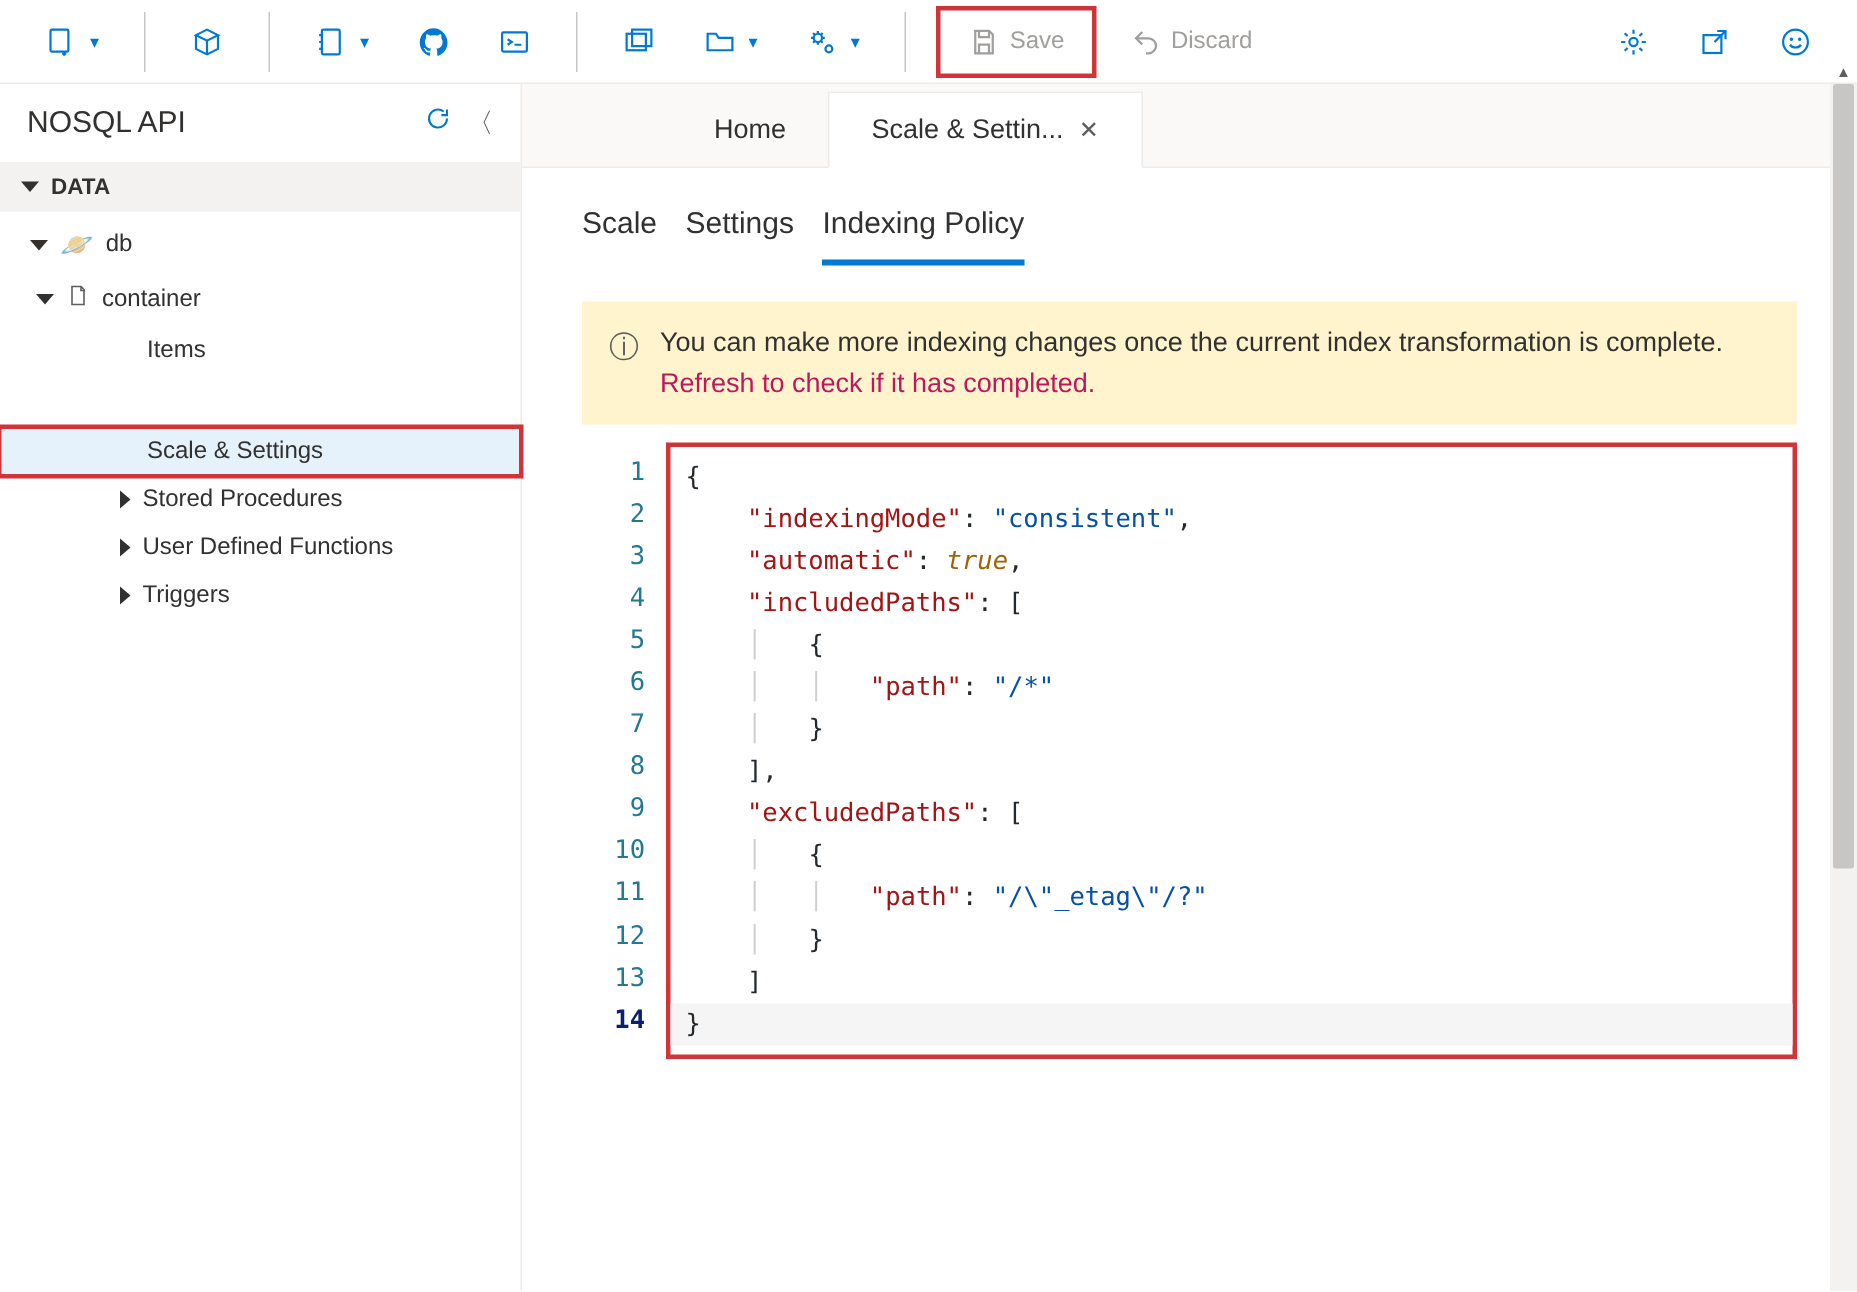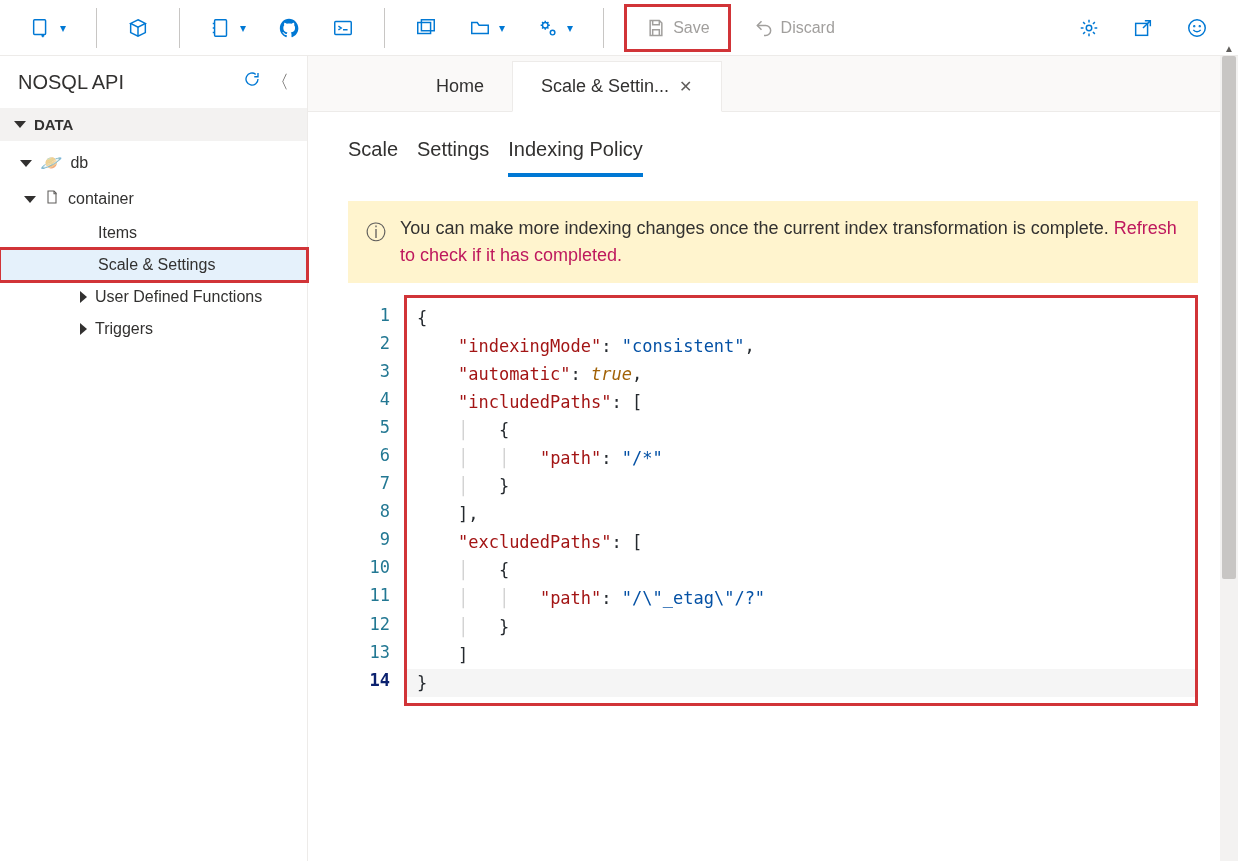--- a/index.html
+++ b/index.html
@@ -11,34 +11,34 @@
 .toolbar .divider { width: 1px; height: 40px; background: #c8c6c4; margin: 0 8px; }
 .tool-btn { display: inline-flex; align-items: center; gap: 6px; padding: 6px 10px; cursor: pointer; color: #0078d4; font-size: 16px; border: none; background: none; }
 .tool-btn.disabled { color: #a19f9d; }
 .tool-btn.highlight { border: 3px solid #d13438; padding: 10px 18px; }
 .tool-icon { display:inline-flex; width:22px; height:22px; align-items:center; justify-content:center; }
 .tool-btn .chev { font-size: 12px; margin-left:2px; }
 .spacer { flex: 1; }
 
 
 .main { display: flex; height: calc(100% - 56px); }
-.side { width: 308px; border-right: 1px solid #edebe9; display:flex; flex-direction:column; }
+.side { width: 348px; border-right: 1px solid #edebe9; display:flex; flex-direction:column; }
 .side-header { display:flex; align-items:center; justify-content:space-between; padding: 14px 18px; font-size: 20px; color:#323130; }
 .side-header .icons { display:flex; gap:10px; color:#0078d4; font-size:18px; }
 .side-section { background:#f3f2f1; padding:8px 14px; font-weight:600; font-size:15px; display:flex; align-items:center; gap:8px; }
 .caret { display:inline-block; width:0; height:0; border-left:6px solid transparent; border-right:6px solid transparent; border-top:7px solid #323130; }
 .caret.right { border-top:6px solid transparent; border-bottom:6px solid transparent; border-left:7px solid #323130; border-right:none; }
 .tree { padding: 4px 0; }
 .tree-row { display:flex; align-items:center; gap:8px; padding:7px 14px; cursor:pointer; font-size:16px; }
 .tree-row.db { padding-left: 20px; }
 .tree-row.container { padding-left: 24px; }
 .tree-row.child { padding-left: 98px; }
 .tree-row.childcaret { padding-left: 80px; }
 .tree-row.selected { background:#e5f1fb; }
-.tree-row.selected.hl { outline:3px solid #d13438; outline-offset:-1px; }
+.tree-row.selected.hl { outline:3px solid #d13438; outline-offset:-1px;margin-top:35px; }
 .db-icon { color:#a19f9d; font-size:18px; }
 .doc-icon { color:#605e5c; font-size:16px; }
 
 
 .content { flex:1; display:flex; flex-direction:column; position:relative; }
 .doc-tabs { display:flex; background:#faf9f8; border-bottom:1px solid #edebe9; height:56px; align-items:flex-end; padding-left:100px; }
 .doc-tab { padding:14px 28px; font-size:18px; color:#323130; cursor:pointer; display:flex; align-items:center; gap:10px; }
 .doc-tab.active { background:#fff; border:1px solid #edebe9; border-bottom:1px solid #fff; margin-bottom:-1px; }
 .doc-tab .x { font-size:16px; color:#605e5c; }
 
@@ -227,20 +227,24 @@
               <path d="M6 3h9l3 3v15H6z"></path>
               <path d="M15 3v4h4"></path>
             </svg></span>
         <span>container</span>
       </div>
       <div class="tree-row child">
         <span>Items</span>
       </div>
       <div class="tree-row child selected hl">
         <span>Scale &amp; Settings</span>
+      </div>
+      <div class="tree-row childcaret">
+        <span class="caret right"></span>
+        <span>Stored Procedures</span>
       </div>
       <div class="tree-row childcaret">
         <span class="caret right"></span>
         <span>User Defined Functions</span>
       </div>
       <div class="tree-row childcaret">
         <span class="caret right"></span>
         <span>Triggers</span>
       </div>
     </div>

